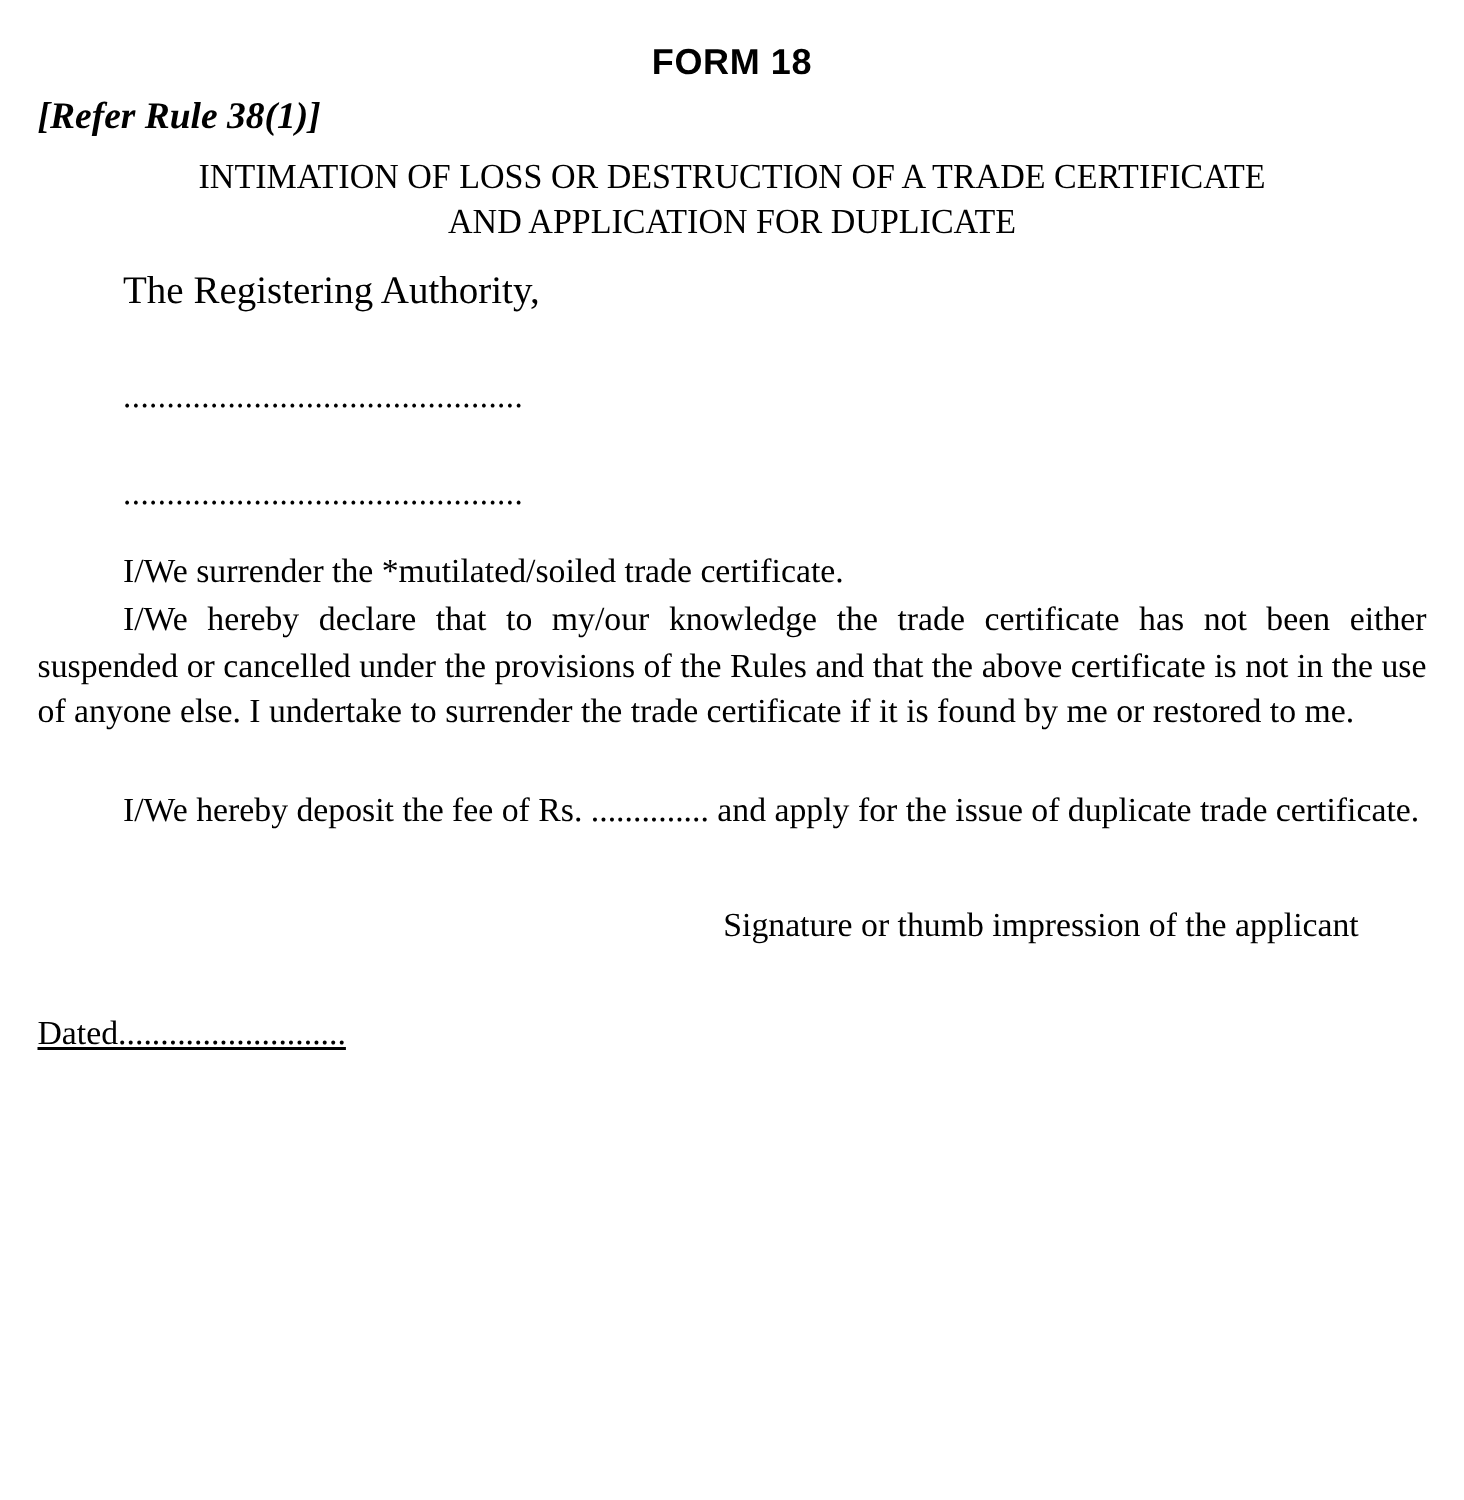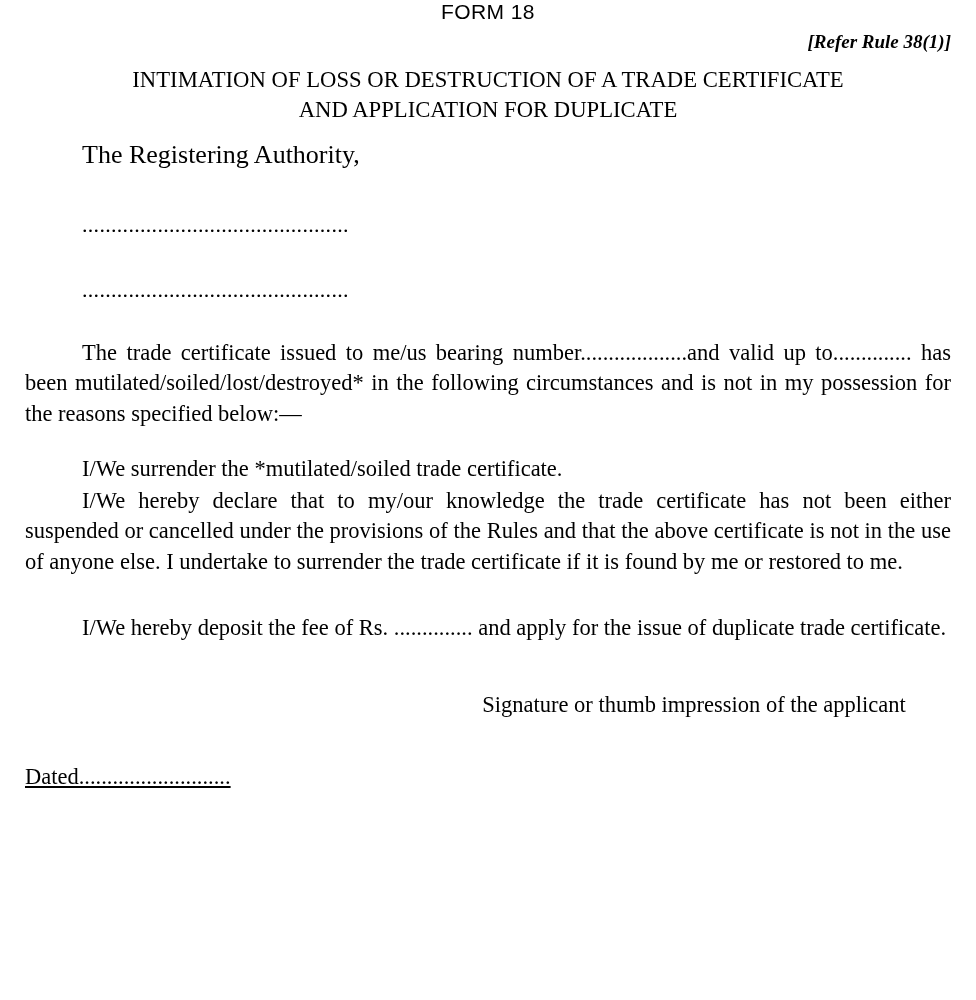--- a/index.html
+++ b/index.html
@@ -20,32 +20,33 @@
     width: 976px;
     height: 1000px;
     box-sizing: border-box;
     padding: 0 25px;
   }
 
   
   .form-title {
     text-align: center;
     font-family: "Liberation Sans", sans-serif;
-    font-weight: normal;
-    font-size: 21px;
+    font-weight: bold;
+    font-size: 24px;
     letter-spacing: 0.4px;
     margin: 0;
+    padding-top: 29px;
     line-height: 1.1;
   }
   .form-subtitle {
-    text-align: right;
+    text-align: left;
     font-family: "Liberation Serif", serif;
     font-weight: bold;
     font-style: italic;
-    font-size: 19px;
+    font-size: 25px;
     margin: 0;
     padding-top: 9px;
     line-height: 1.1;
   }
   .form-heading {
     text-align: center;
     font-family: "Liberation Serif", serif;
     font-weight: normal;
     font-size: 23.5px;
     margin: 0;
@@ -143,21 +144,20 @@
     <span class="hline">AND APPLICATION FOR DUPLICATE</span>
   </div>
 
 
   <div class="authority-line">The Registering Authority,</div>
 
   <div class="dotted-row first">..............................................</div>
 
   <div class="dotted-row second">..............................................</div>
 
-  <p class="body-para indent p-cert">The trade certificate issued to me/us bearing number...................and valid up to.............. has been mutilated/soiled/lost/destroyed* in the following circumstances and is not in my possession for the reasons specified below:—</p>
 
   <p class="body-para indent p-surrender">I/We surrender the *mutilated/soiled trade certificate.</p>
 
   <p class="body-para indent p-declare">I/We hereby declare that to my/our knowledge the trade certificate has not been either suspended or cancelled under the provisions of the Rules and that the above certificate is not in the use of anyone else.  I undertake to surrender the trade certificate if it is found by me or restored to me.</p>
 
   <p class="body-para indent p-deposit">I/We hereby deposit the fee of Rs. .............. and apply for the issue of duplicate trade certificate.</p>
 
   <div class="sign-block">
     <p class="sign-line">Signature or thumb impression of the applicant</p>
   </div>

